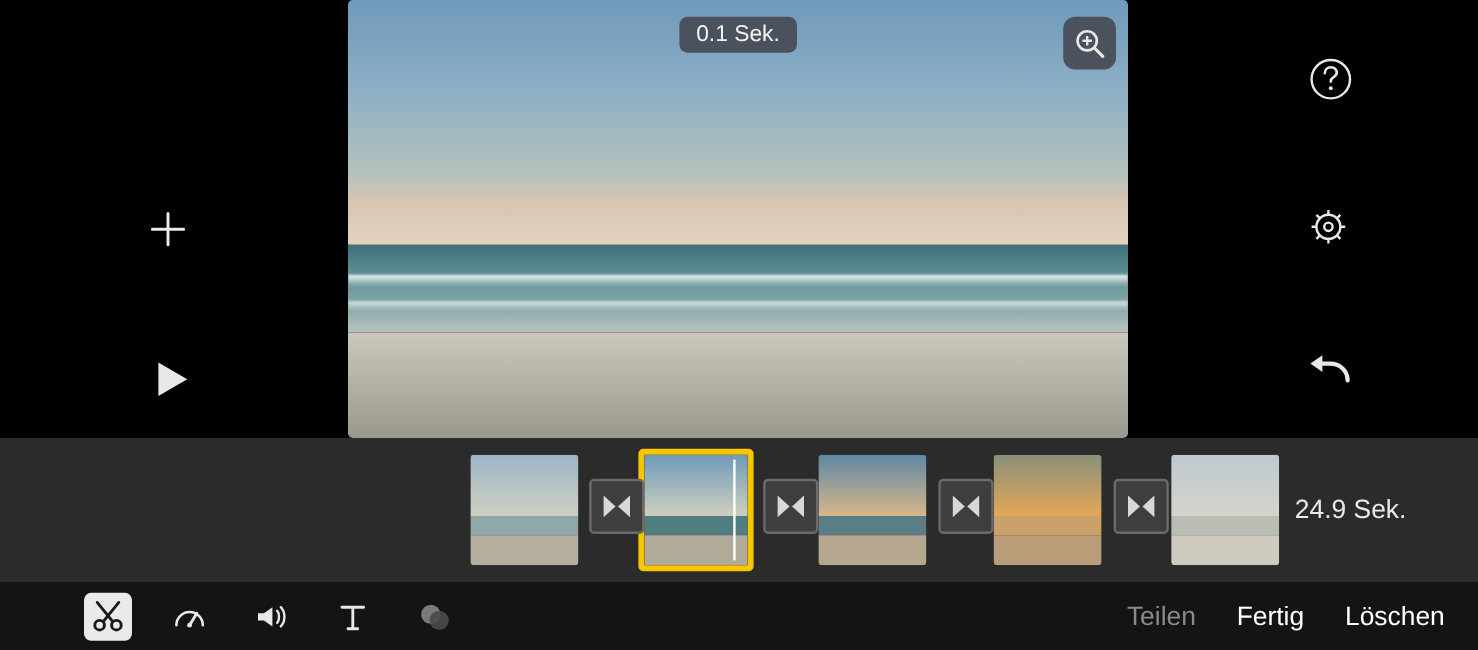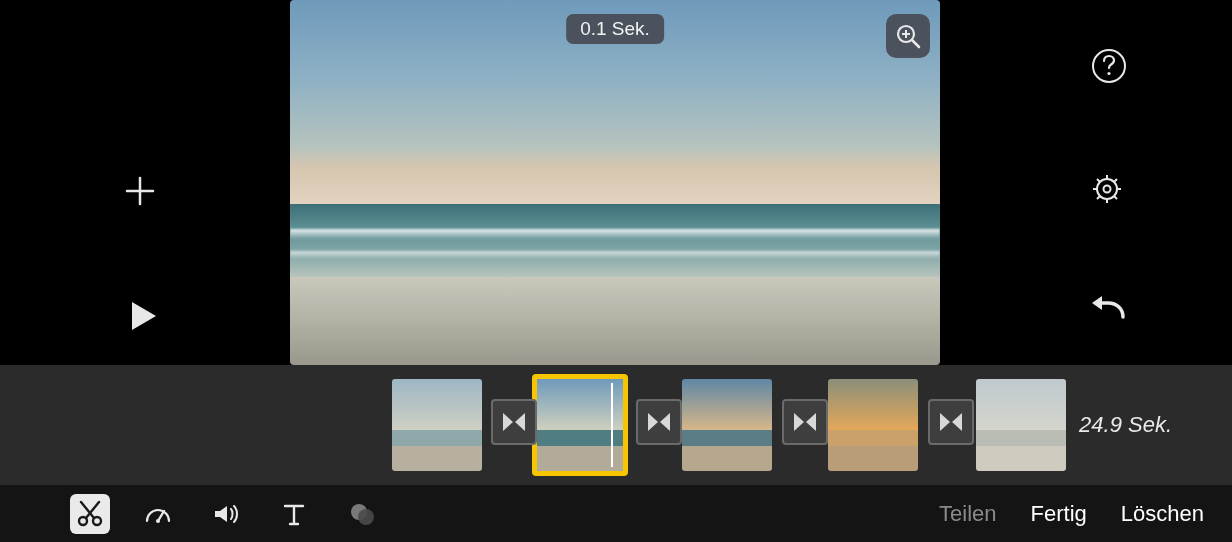--- a/index.html
+++ b/index.html
@@ -40,21 +40,21 @@
   .help-btn { position: absolute; right: 105px; top: 48px; cursor:pointer; }
   .help-btn svg { width: 36px; height: 36px; }
   .gear-btn { position: absolute; right: 108px; top: 172px; cursor:pointer; }
   .gear-btn svg { width: 34px; height: 34px; }
   .undo-btn { position: absolute; right: 105px; top: 295px; cursor:pointer; }
   .undo-btn svg { width: 40px; height: 30px; }
 
   
   .timeline { position: absolute; left: 0; top: 365px; width: 1232px; height: 120px;
               background: #2b2b2b; display:flex; align-items:center; }
-  .timeline-inner { position: relative; width: 100%; height: 100%; font-style: italic; }
+  .timeline-inner { position: relative; width: 100%; height: 100%; }
   .clip { position: absolute; top: 14px; height: 92px; border-radius: 3px; overflow:hidden; cursor:pointer; }
   .clip.sel { border: 5px solid #f7c600; border-radius: 4px; top:9px; height:102px; }
   .clip.sel::after { content:""; position:absolute; right:10px; top:4px; bottom:4px; width:2px; background:#fff; }
   .trans { position:absolute; top:34px; width:46px; height:46px; background:#3e3e3e; border:2px solid #6a6a6a;
            border-radius:4px; display:flex; align-items:center; justify-content:center; cursor:pointer; }
   .trans svg { width:28px; height:28px; }
   .remaining { position:absolute; right:60px; top:50%; transform:translateY(-50%);
                font-size:22px; color:#eaeaea; }
 
   

